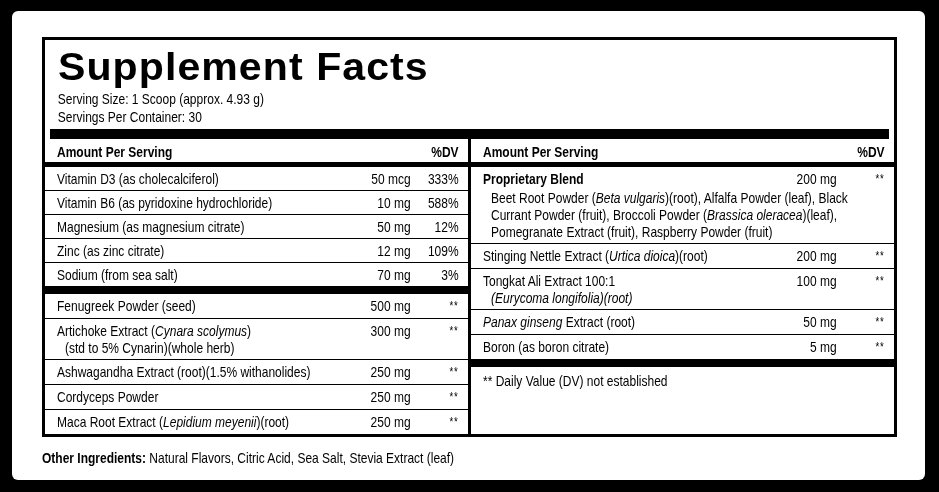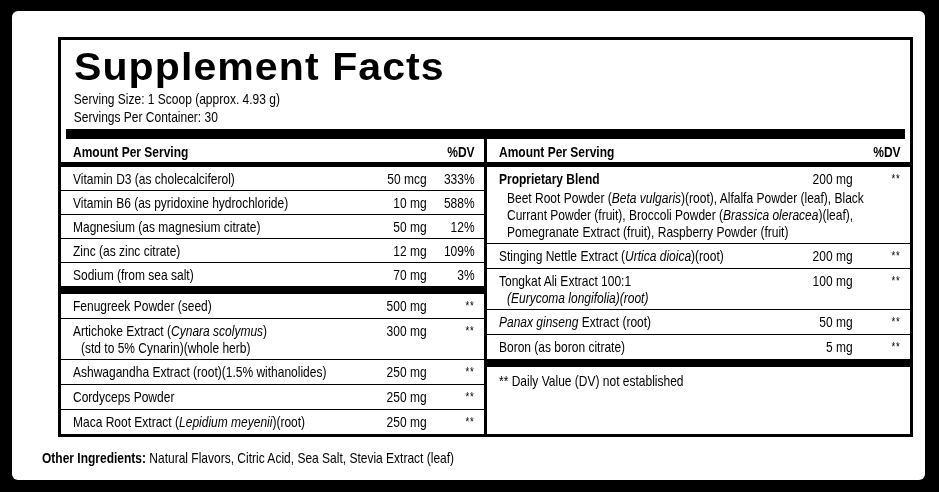--- a/index.html
+++ b/index.html
@@ -7,21 +7,21 @@
   body { font-family: "Liberation Sans", sans-serif; color: #000; background: #000; }
 
   .frame { position: relative; width: 939px; height: 492px; background: #000; }
   .card {
     position: absolute; left: 12px; top: 11px; width: 913px; height: 469px;
     background: #fff; border-radius: 6px;
   }
   .label-box {
     position: absolute; left: 30px; top: 26px; width: 855px; height: 400px;
     border: 3px solid #000; background: #fff;
-    display: flex; flex-direction: column; margin-left: 16px;
+    display: flex; flex-direction: column;
   }
   .title {
     font-size: 38px; font-weight: bold; line-height: 1.08;
     margin: 7px 0 2px 13px; letter-spacing: 1px;
     transform: scaleX(1.08); transform-origin: 0 0; white-space: nowrap;
   }
   .serving-wrap {
     width: 1061px; transform: scaleX(0.8); transform-origin: 0 0;
     padding-left: 16px; font-size: 15px; line-height: 1.17;
   }

